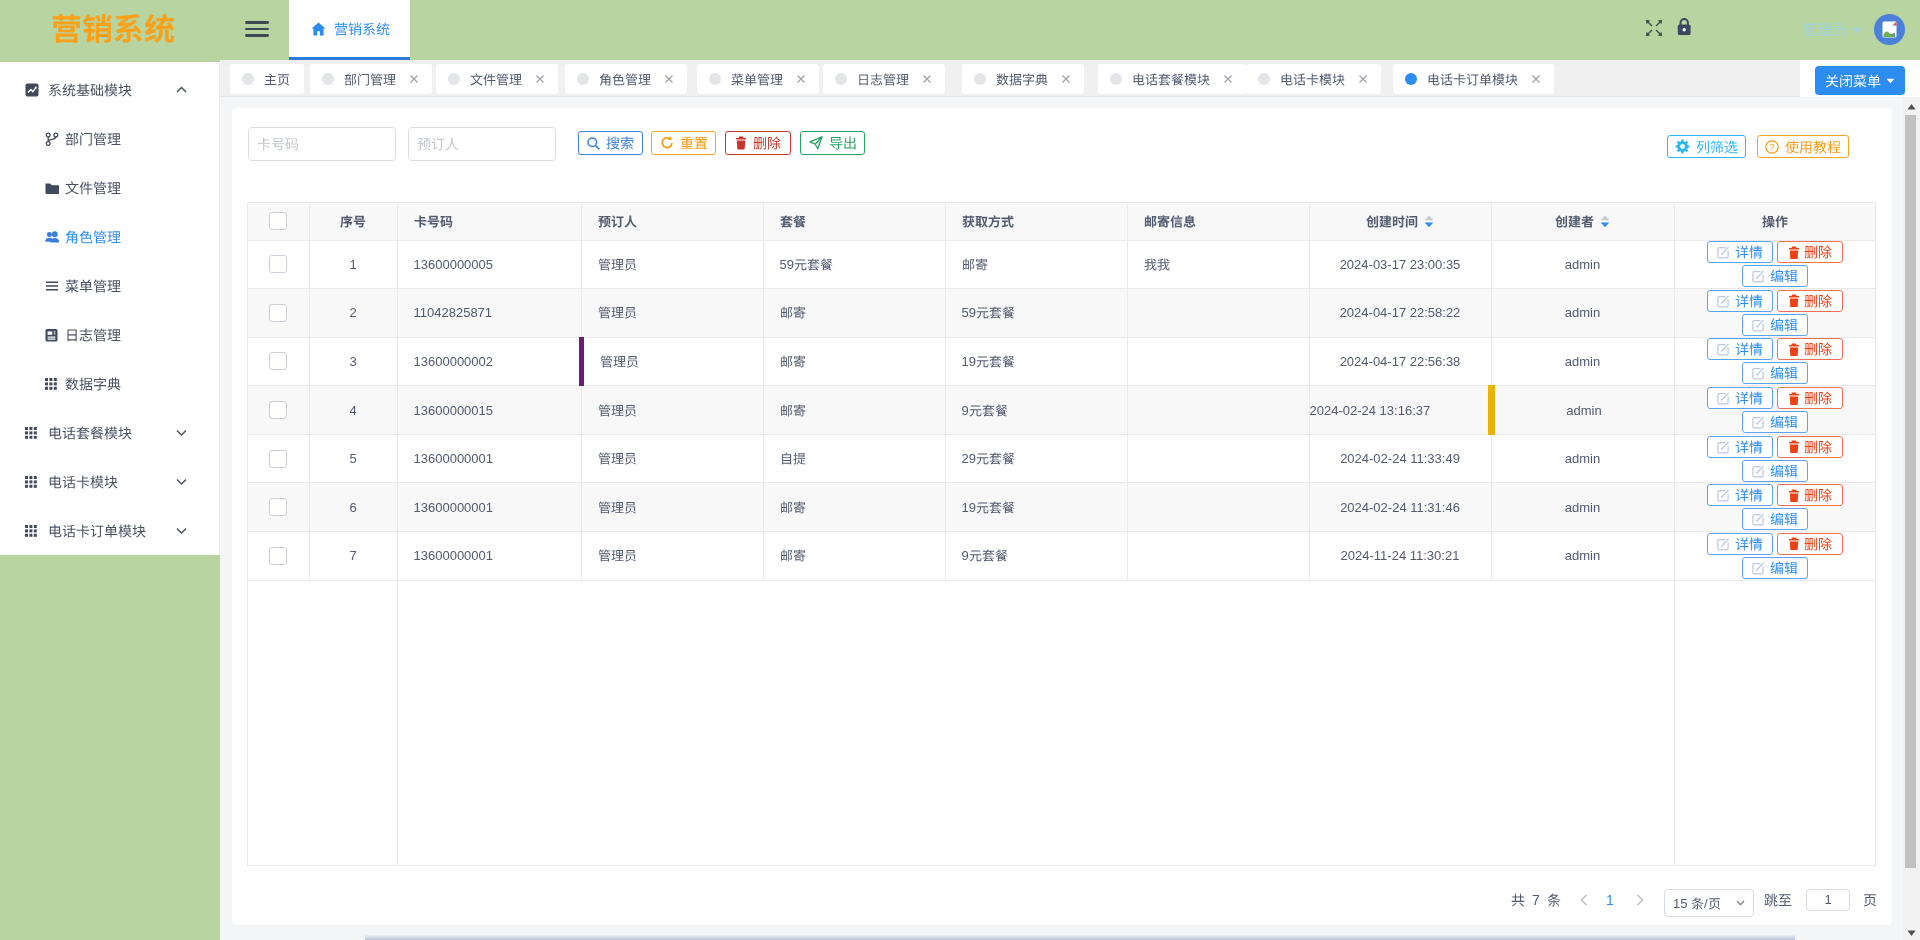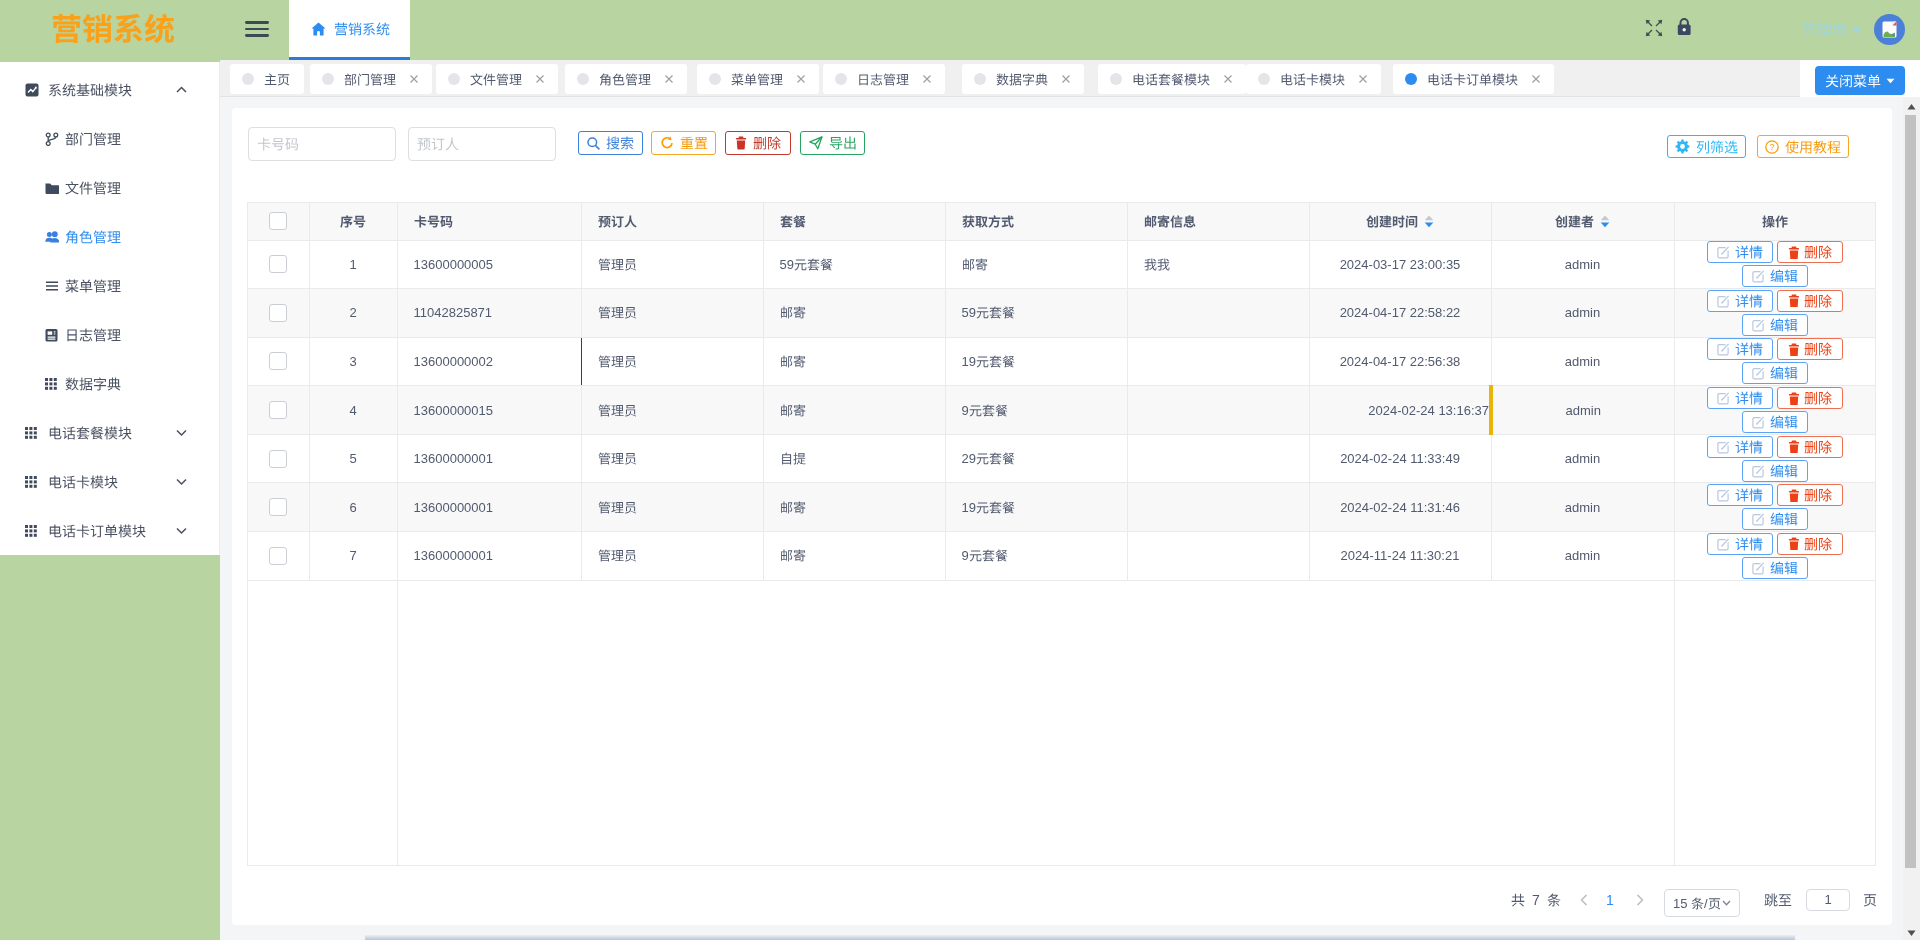--- a/index.html
+++ b/index.html
@@ -731,21 +731,21 @@
               </svg>
             </div>
           </div>
         </td>
 </tr>
 <tr style="height:48.6px;background:#fff">
 <td style="border-right:1px solid #e8eaec;border-bottom:1px solid #e8eaec;text-align:center">
           <div style="width:18px;height:18px;border:1px solid #ccced6;border-radius:3px;background:#fff;margin:auto"></div>
         </td>
 <td style="border-right:1px solid #e8eaec;border-bottom:1px solid #e8eaec;text-align:center">3</td>
-<td style="border-right:1px solid #701a75;border-bottom:1px solid #e8eaec">
+<td style="border-right:5px solid #701a75;border-bottom:1px solid #e8eaec">
           <div class="flex" style="padding-left:16px">
             <span>13600000002</span>
           </div>
         </td>
 <td style="border-right:1px solid #e8eaec;border-bottom:1px solid #e8eaec">
           <div class="flex" style="padding-left:16px">
             <svg class="zh " style="width:13px;height:13px;" viewBox="0 0 1 1" fill="#515a6e">
               <use href="#r7ba1" transform="translate(0,0.88)"></use>
             </svg>
             <svg class="zh " style="width:13px;height:13px;" viewBox="0 0 1 1" fill="#515a6e">
@@ -868,21 +868,21 @@
               <use href="#r5957" transform="translate(0,0.88)"></use>
             </svg>
             <svg class="zh " style="width:13px;height:13px;" viewBox="0 0 1 1" fill="#515a6e">
               <use href="#r9910" transform="translate(0,0.88)"></use>
             </svg>
           </div>
         </td>
 <td style="border-right:1px solid #e8eaec;border-bottom:1px solid #e8eaec">
           <div class="flex" style="padding-left:16px"></div>
         </td>
-<td style="border-right:4px solid #eab308;border-bottom:1px solid #e8eaec;text-align:right">2024-02-24 13:16:37</td>
+<td style="border-right:7px solid #eab308;border-bottom:1px solid #e8eaec;text-align:left">2024-02-24 13:16:37</td>
 <td style="border-right:1px solid #e8eaec;border-bottom:1px solid #e8eaec;text-align:center">admin</td>
 <td style="border-right:1px solid #e8eaec;border-bottom:1px solid #e8eaec">
           <div style="display:flex;flex-direction:column;align-items:center;justify-content:center;gap:2px">
             <div class="flex" style="gap:4px">
               <div class="flex" style="width:66px;height:22px;border:1px solid #5ca2f5;border-radius:3px;background:#fff;justify-content:center;flex:none">
                 <svg style="position:absolute;left:0px;top:0px;position:relative" width="13" height="14" viewBox="0 0 13 14">
                   <path d="M8.6 2.6 H2.2 a1.3 1.3 0 0 0 -1.3 1.3 V11.5 a1.3 1.3 0 0 0 1.3 1.3 h7.6 a1.3 1.3 0 0 0 1.3 -1.3 V5.6" fill="none" stroke="#b9c8e0" stroke-width="1.2"></path>
                   <path d="M4.6 9.2 L11.6 1.9" stroke="#b9c8e0" stroke-width="1.3"></path>
                   <path d="M4.2 9.6 l1.9 -0.5 l-1.4 -1.4 z" fill="#b9c8e0"></path>
                 </svg>
@@ -1206,21 +1206,21 @@
       <use href="#r6761" transform="translate(0,0.88)"></use>
     </svg>
   </div>
 <svg style="position:absolute;left:1580px;top:894px;" width="8" height="12" viewBox="0 0 8 12">
     <path d="M6.5 1 L1.5 6 L6.5 11" fill="none" stroke="#b9bcc2" stroke-width="1.5"></path>
   </svg>
 <div class="ab" style="left:1604px;top:892px;width:12px;text-align:center;font-size:14px;color:#2d8cf0">1</div>
 <svg style="position:absolute;left:1636px;top:894px;" width="8" height="12" viewBox="0 0 8 12">
     <path d="M1.5 1 L6.5 6 L1.5 11" fill="none" stroke="#b9bcc2" stroke-width="1.5"></path>
   </svg>
-<div class="ab flex" style="left:1664px;top:889px;width:76px;height:22px;border:1px solid #d7dae0;border-radius:4px;background:#fff;padding:13px 8px">
+<div class="ab flex" style="left:1664px;top:889px;width:90px;height:22px;border:1px solid #d7dae0;border-radius:4px;background:#fff;padding:13px 8px">
     <span style="font-size:13px;color:#515a6e">15&nbsp;</span>
     <svg class="zh " style="width:13px;height:13px;" viewBox="0 0 1 1" fill="#515a6e">
       <use href="#r6761" transform="translate(0,0.88)"></use>
     </svg>
     <span style="font-size:13px;color:#515a6e">/</span>
     <svg class="zh " style="width:13px;height:13px;" viewBox="0 0 1 1" fill="#515a6e">
       <use href="#r9875" transform="translate(0,0.88)"></use>
     </svg>
     <svg style="margin-left:auto" width="9" height="6" viewBox="0 0 9 6">
       <path d="M1 1 L4.5 4.8 L8 1" fill="none" stroke="#80868f" stroke-width="1.3"></path>

